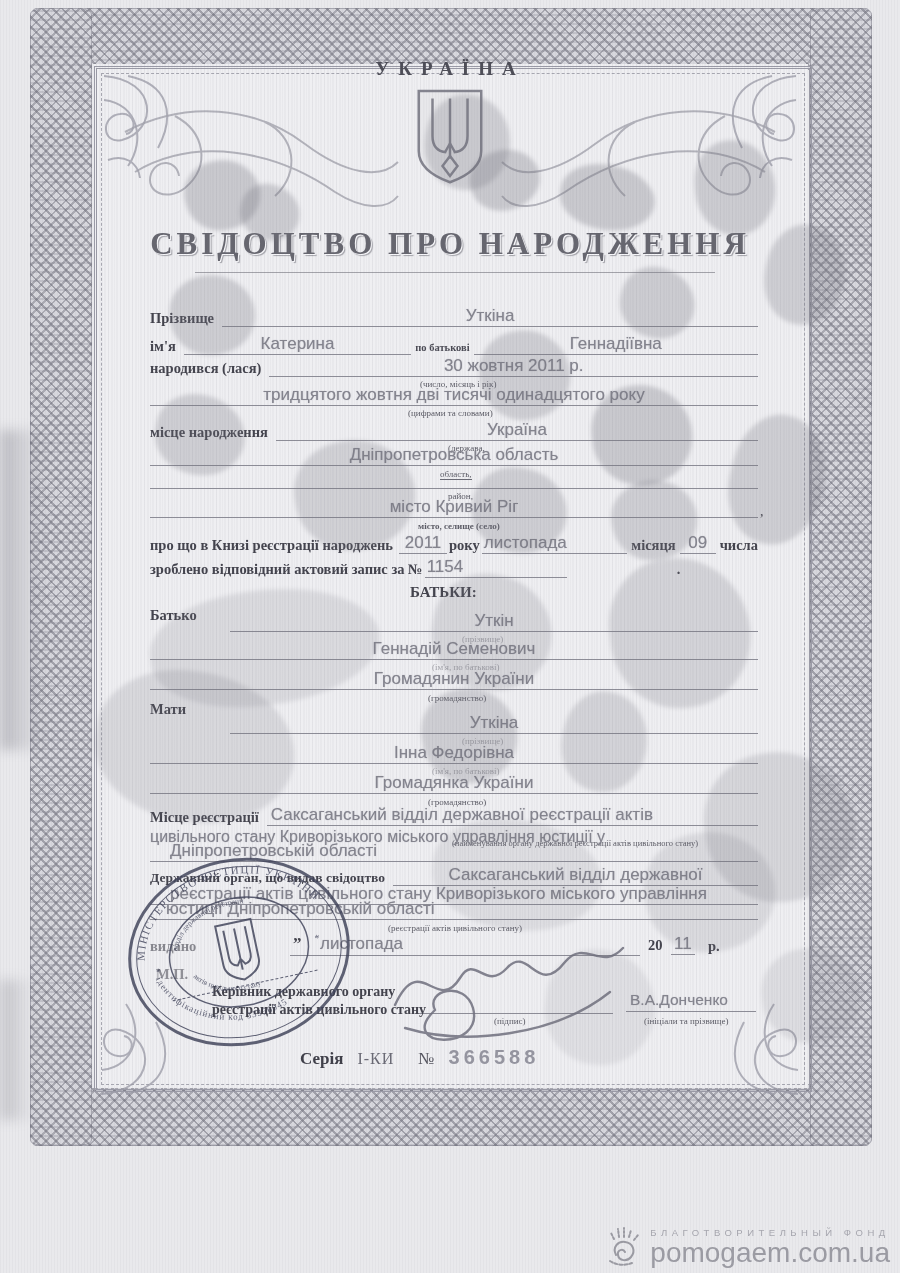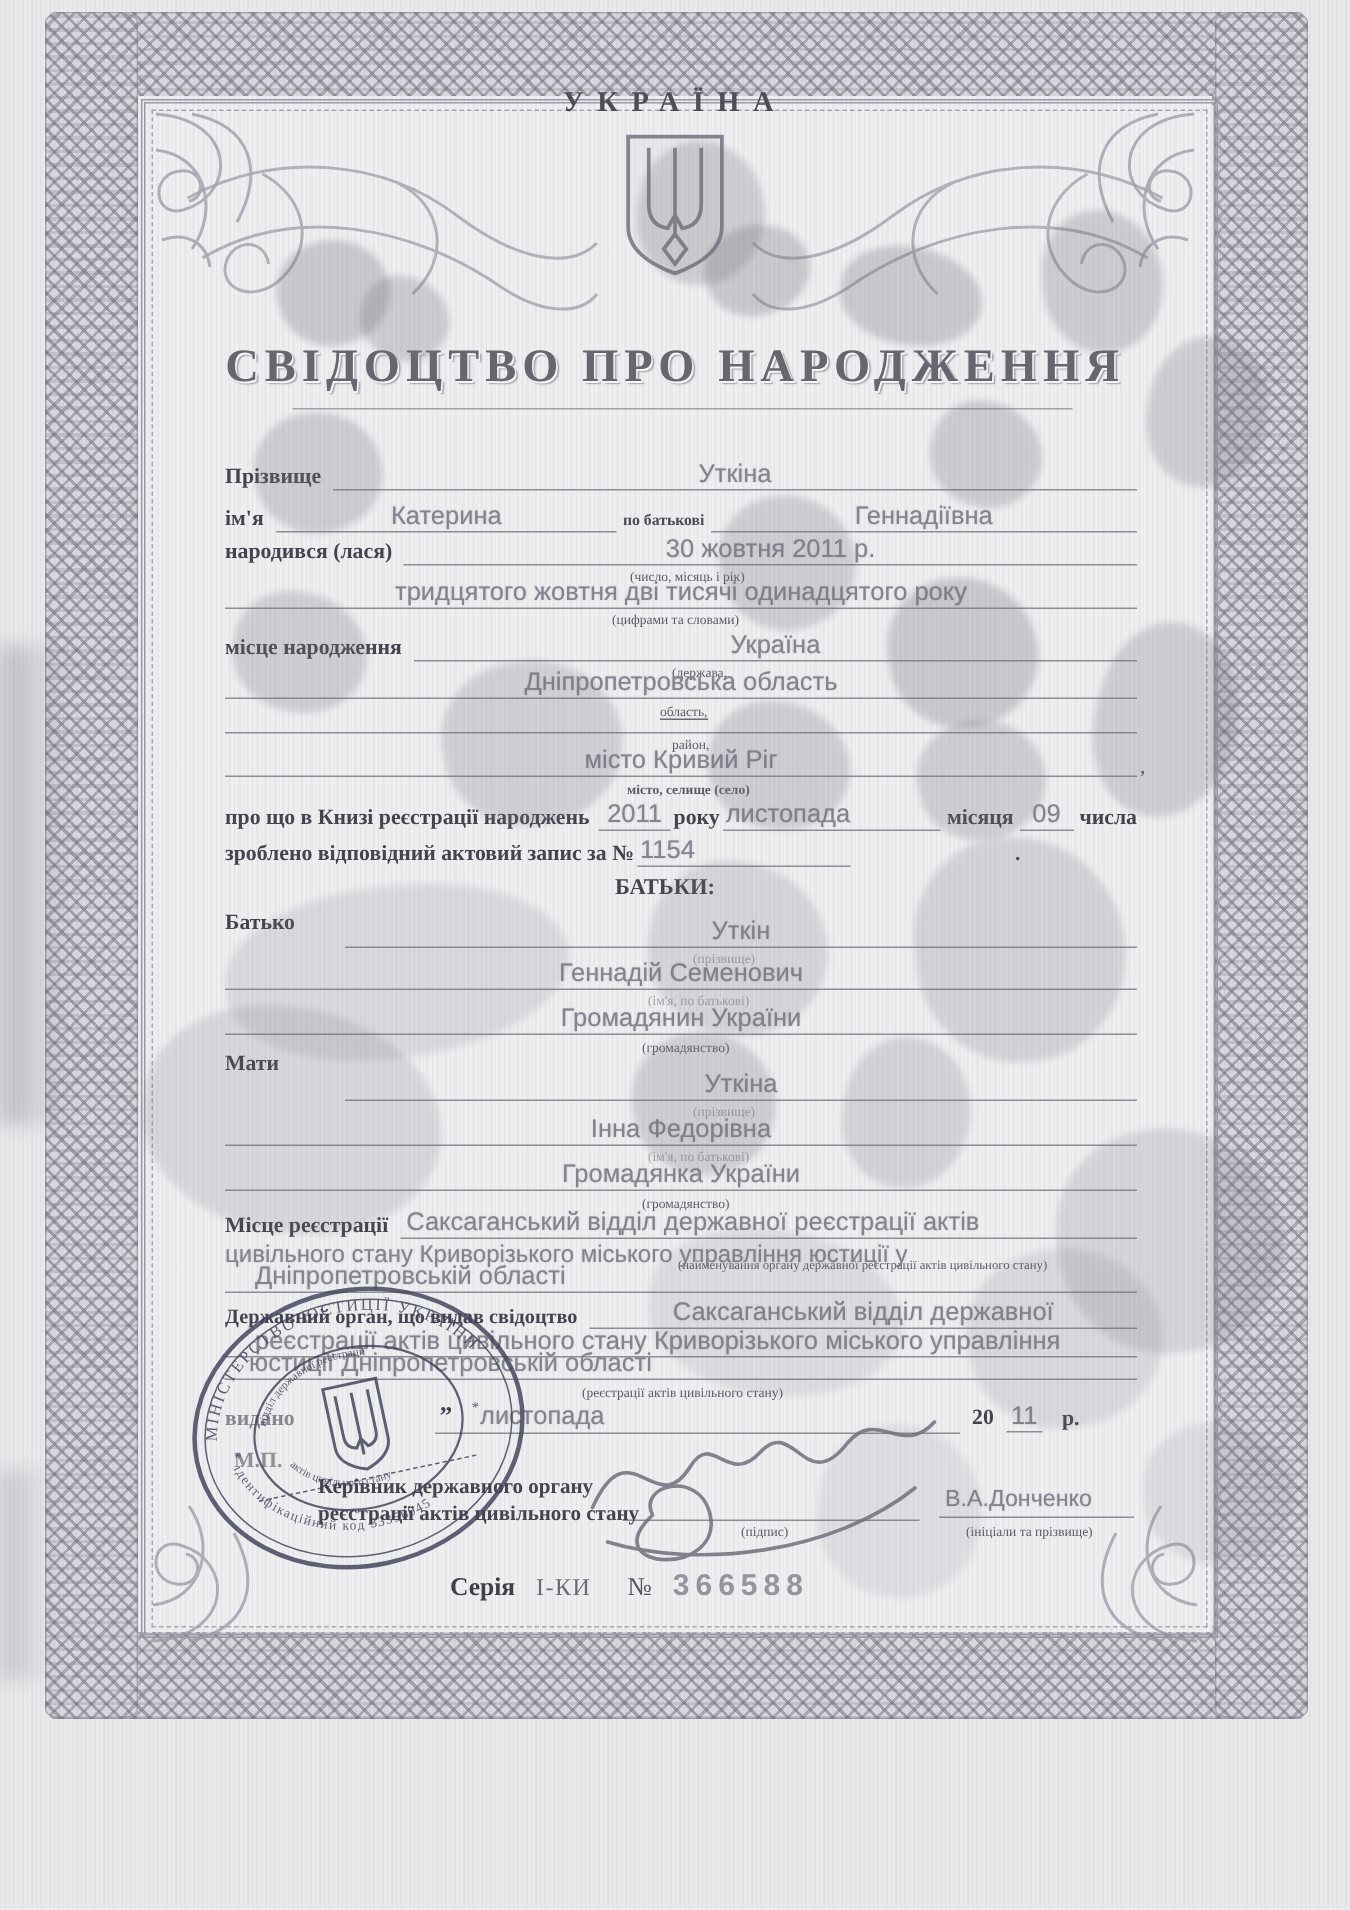--- a/index.html
+++ b/index.html
@@ -328,14 +328,31 @@
   <div class="blob" style="left:562px;top:692px;width:85px;height:100px;opacity:.22;transform:rotate(12deg);"></div>
   <div class="blob" style="left:705px;top:752px;width:150px;height:150px;opacity:.20;transform:rotate(-8deg);"></div>
   <div class="blob" style="left:432px;top:820px;width:170px;height:110px;opacity:.14;transform:rotate(6deg);"></div>
   <div class="blob" style="left:645px;top:832px;width:130px;height:120px;opacity:.16;transform:rotate(-10deg);"></div>
   <div class="blob" style="left:545px;top:950px;width:110px;height:115px;opacity:.12;transform:rotate(8deg);"></div>
   <div class="blob" style="left:762px;top:948px;width:100px;height:95px;opacity:.14;transform:rotate(-6deg);"></div>
 
   <div class="edgeshadow" style="left:0;top:430px;width:45px;height:320px;background:linear-gradient(90deg,rgba(100,100,112,.35),transparent);"></div>
   <div class="edgeshadow" style="left:0;top:980px;width:35px;height:140px;background:linear-gradient(90deg,rgba(100,100,112,.28),transparent);"></div>
 
+  <div class="wm-logo">
+    <svg width="34" height="40" viewBox="0 0 34 40">
+      <g stroke="#9a9aa2" fill="none" stroke-width="2" stroke-linecap="round">
+        <path d="M6,12 L3,6" stroke-dasharray="2 2"></path>
+        <path d="M11,10 L10,2" stroke-dasharray="2 2"></path>
+        <path d="M16,10 L16,1" stroke-dasharray="2 2"></path>
+        <path d="M21,10 L23,3" stroke-dasharray="2 2"></path>
+        <path d="M26,13 L30,8" stroke-dasharray="2 2"></path>
+        <path d="M8,28 C4,20 10,14 17,15 C25,16 28,24 23,30 C19,35 11,34 10,28 C9,23 15,21 17,25"></path>
+        <path d="M2,34 C8,38 16,39 24,36" stroke-dasharray="3 2"></path>
+      </g>
+    </svg>
+    <div class="wm-text">
+      <span class="wm-fund">БЛАГОТВОРИТЕЛЬНЫЙ ФОНД</span>
+      <span class="wm-site">pomogaem.com.ua</span>
+    </div>
+  </div>
 
 </div>
 
 </body></html>

